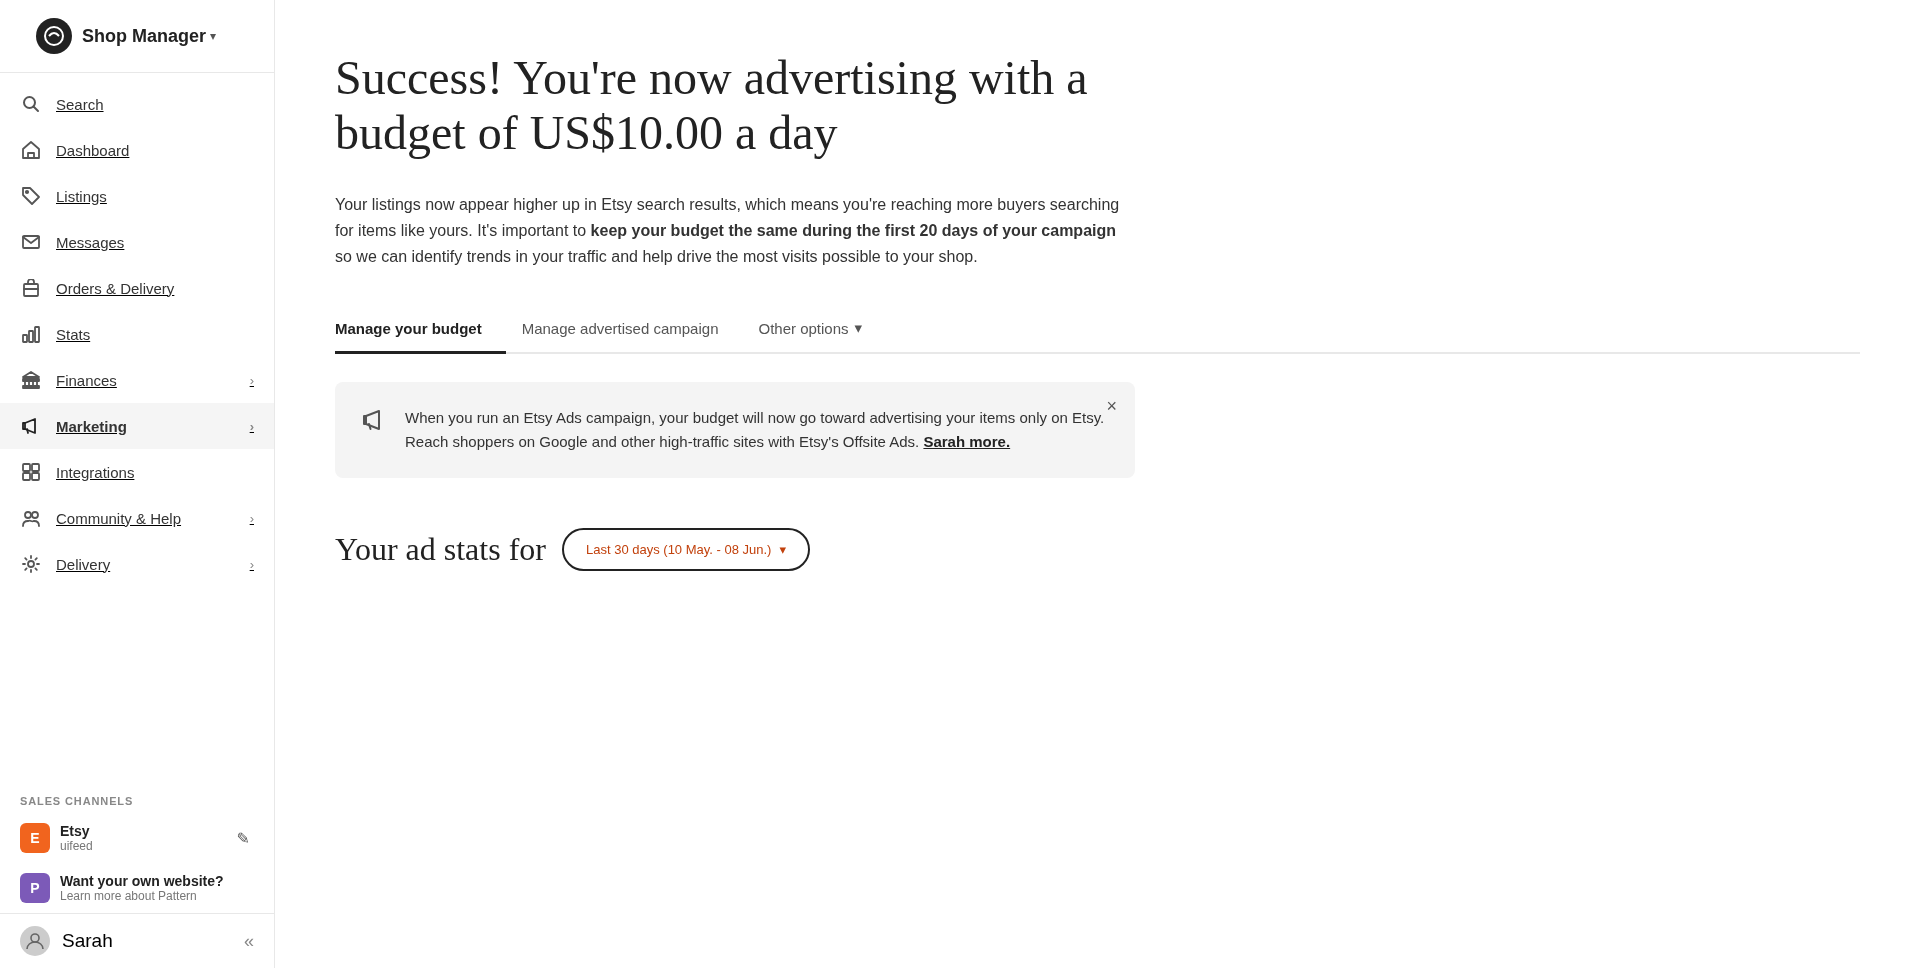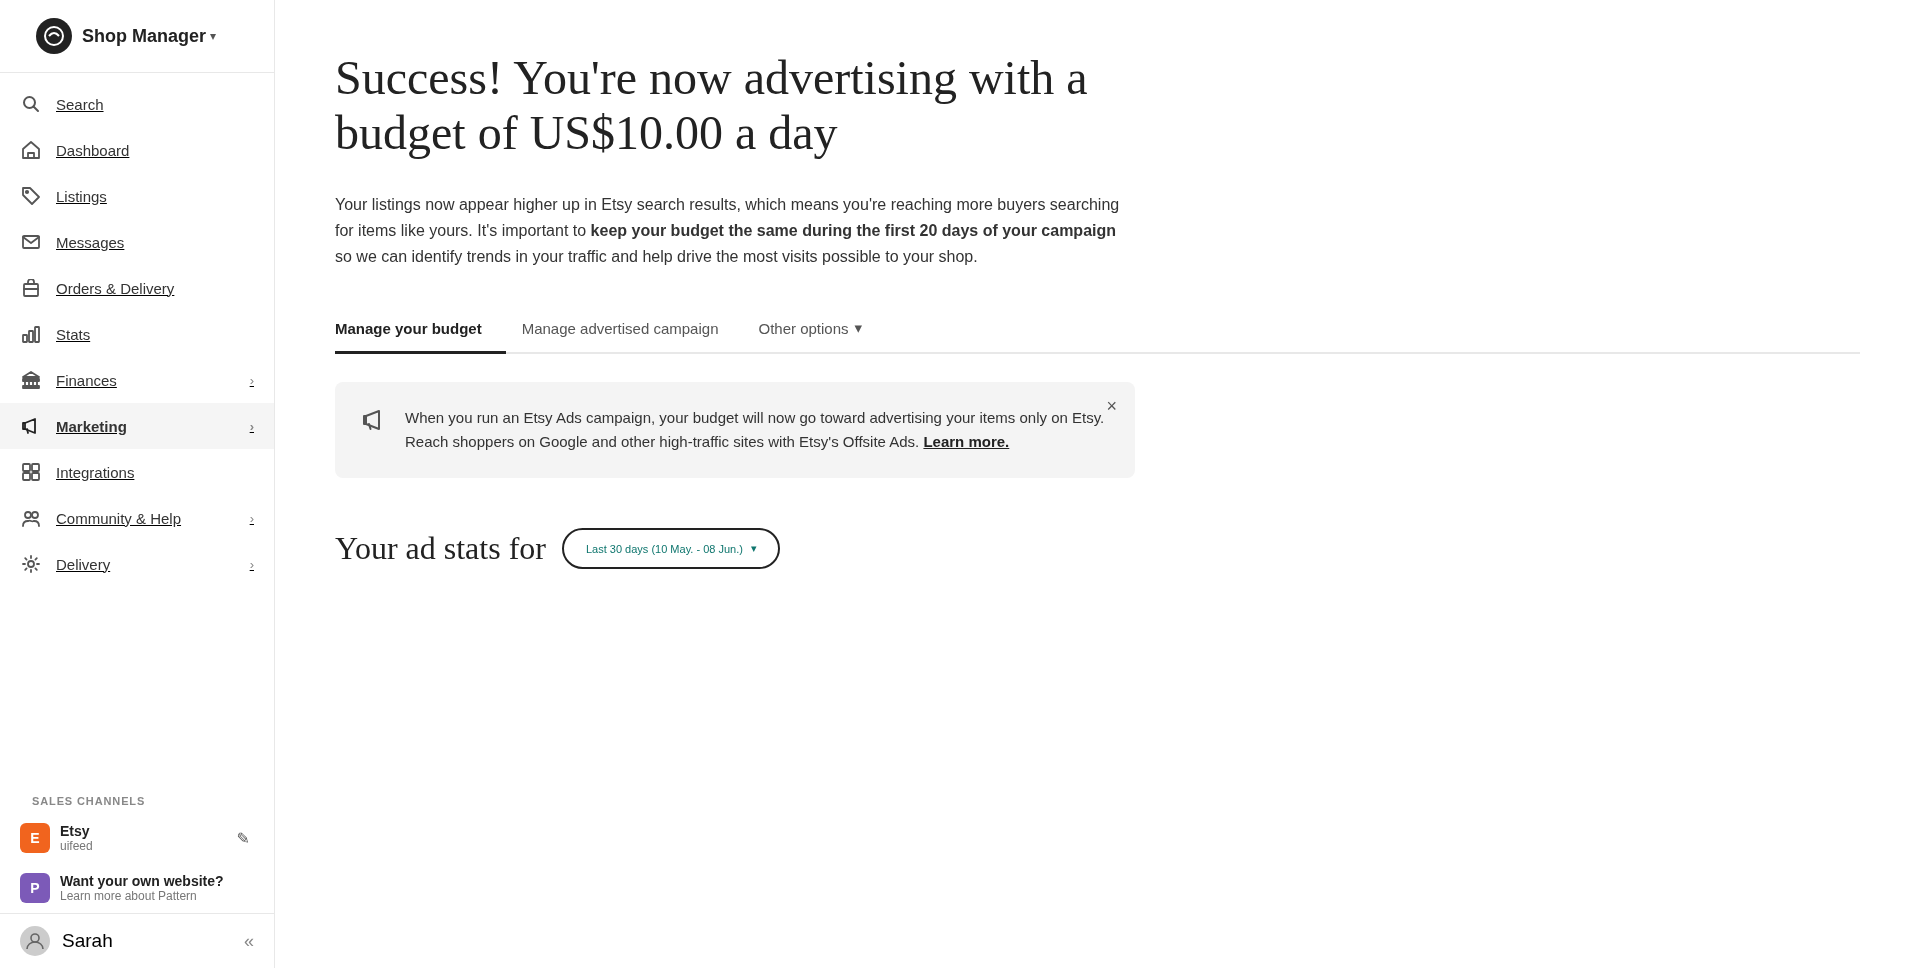--- a/index.html
+++ b/index.html
@@ -69,21 +69,20 @@
     .nav-item .nav-label { flex: 1; }
     .nav-item .nav-chevron { color: #888; font-size: 13px; }
 
     .sidebar-section-label {
       font-size: 11px;
       font-weight: 700;
       color: #888;
       letter-spacing: 0.08em;
       padding: 16px 20px 6px;
       text-transform: uppercase;
-      margin-left: 12px;
     }
 
     .sales-channel-item {
       display: flex;
       align-items: center;
       padding: 10px 20px;
       cursor: pointer;
     }
     .channel-badge {
       width: 30px; height: 30px;
@@ -236,23 +235,23 @@
       font-family: Georgia, serif;
     }
     .stats-period-btn {
       display: flex;
       align-items: center;
       gap: 8px;
       padding: 12px 22px;
       border: 2px solid #222;
       border-radius: 50px;
       background: #fff;
-      font-size: 11px;
+      font-size: 13px;
       font-weight: 500;
-      color: #0f766e;
+      color: #c2410c;
       cursor: pointer;
     }
 
     
     svg { display: block; }
   </style>
 </head>
 <body>
 
 <nav id="sidebar">
@@ -454,21 +453,21 @@
   <div class="info-banner">
     <span class="info-banner-icon">
       <svg width="24" height="24" viewBox="0 0 24 24" fill="none" stroke="#555" stroke-width="2" stroke-linecap="round" stroke-linejoin="round">
         <path d="M3 8H1v8h2l13 5V3L3 8z"></path>
         <path d="M3 8v8"></path>
         <path d="M6 16l1.5 5"></path>
       </svg>
     </span>
     <p class="info-banner-text">
       <span>When you run an Etsy Ads campaign, your budget will now go toward advertising your items only on Etsy. Reach shoppers on Google and other high-traffic sites with Etsy's Offsite Ads.</span>
-      <a>Learn more.</a>
+      <a>Sarah more.</a>
     </p>
     <button class="info-banner-close">×</button>
   </div>
 
   <div class="stats-section">
     <span class="stats-label">Your ad stats for</span>
     <button class="stats-period-btn">
       <span>Last 30 days (10 May. - 08 Jun.)</span>
       <span>▾</span>
     </button>

